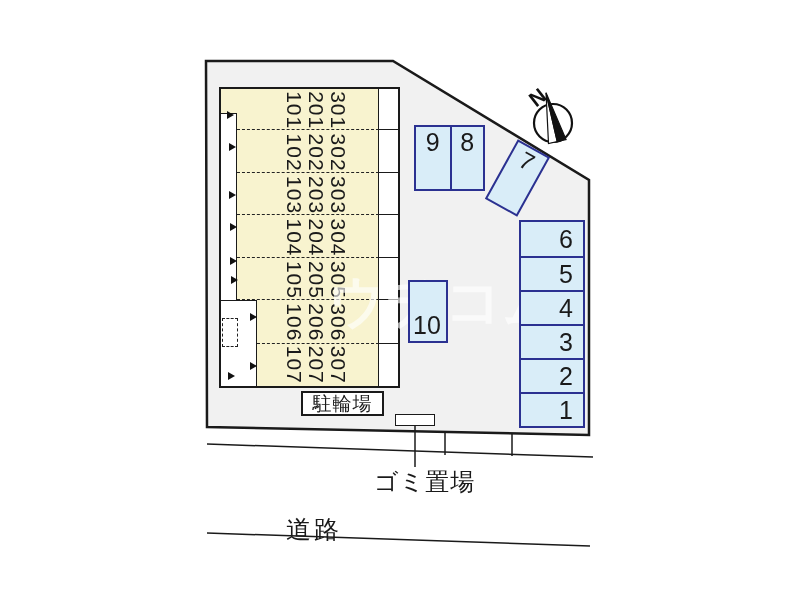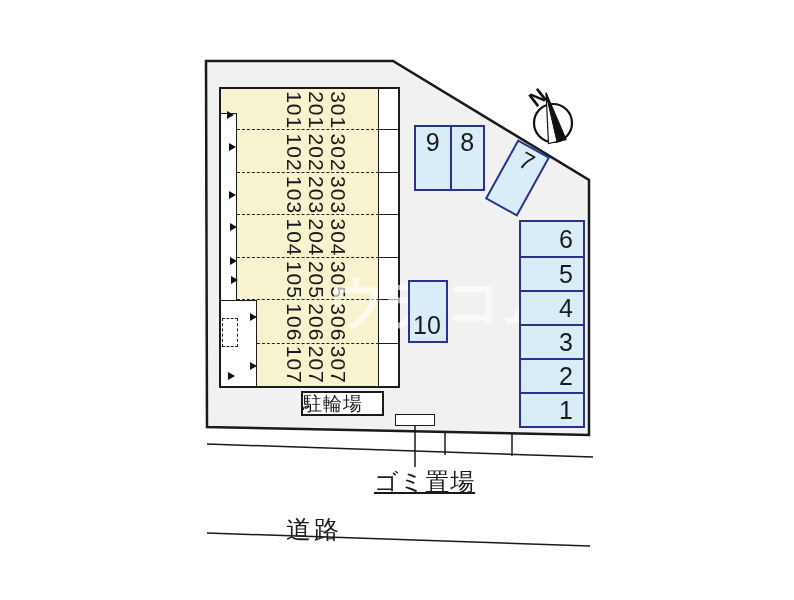--- a/index.html
+++ b/index.html
@@ -55,28 +55,28 @@
   .pair-cell + .pair-cell{border-left:2px solid var(--parking-border);}
   .pk-col{left:519px;top:220px;width:66px;height:208px;display:grid;grid-auto-rows:1fr;}
   .right-cell{text-align:right;padding-right:10px;font-size:25px;display:flex;align-items:center;justify-content:flex-end;}
   .right-cell.topline{border-top:2px solid var(--parking-border);}
   .pk-10{left:408px;top:280px;width:36px;height:63px;padding-left:36px;}
   .pk-10 .num{position:absolute;left:3px;bottom:1px;font-size:25px;}
   
   .bike-box{
     position:absolute;left:301px;top:391px;width:83px;height:25px;z-index:4;
     box-sizing:border-box;border:2px solid var(--line);background:#fff;
-    display:flex;align-items:center;justify-content:flex-start;
+    display:flex;align-items:center;justify-content:center;
     font-size:19px;letter-spacing:1px;
   }
   .garbage-box{
     position:absolute;left:395px;top:414px;width:40px;height:12px;z-index:4;
     box-sizing:border-box;border:1.5px solid var(--line);background:#fff;
   }
-  .garbage-label{position:absolute;left:374px;top:466px;font-size:24px;letter-spacing:1px;z-index:4;text-decoration:underline;}
+  .garbage-label{position:absolute;left:374px;top:466px;font-size:24px;letter-spacing:1px;z-index:4;}
   .road-label{position:absolute;left:286px;top:477px;font-size:25px;letter-spacing:3px;z-index:4;margin-top:36px;}
 </style>
 </head>
 <body>
 
 <div class="canvas">
 
   <svg width="794" height="600" viewBox="0 0 794 600">
     <polygon points="206,61 393,61 589,180 589,435 207,427" style="fill:var(--site-fill);stroke:var(--line);stroke-width:2.5"></polygon>
     <line x1="207" y1="444" x2="593" y2="457" style="stroke:var(--line);stroke-width:1.5"></line>

